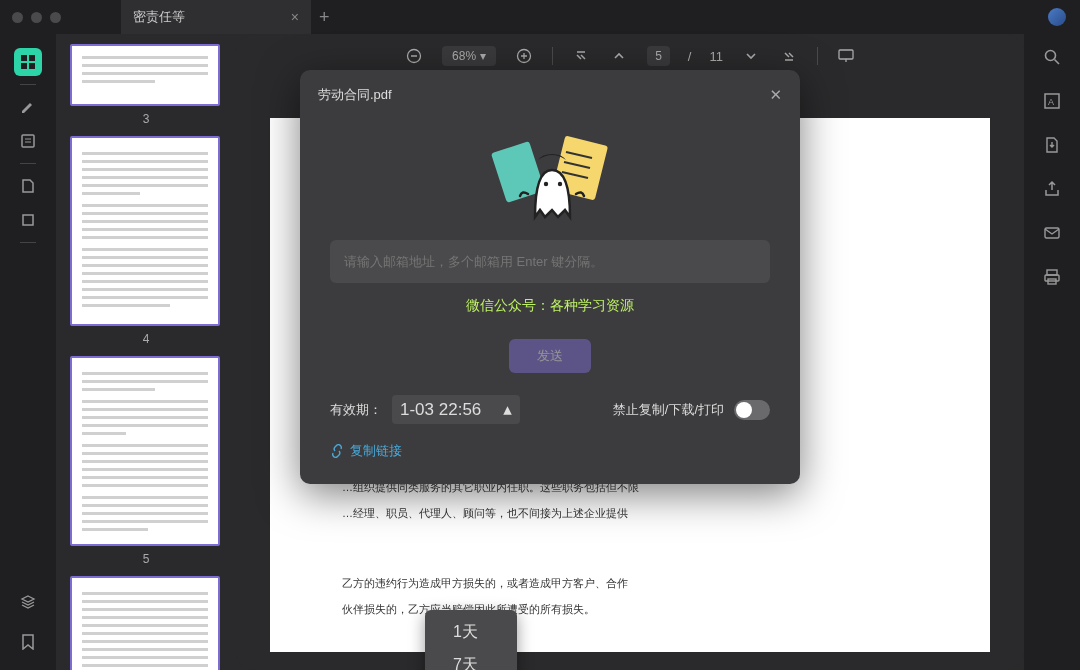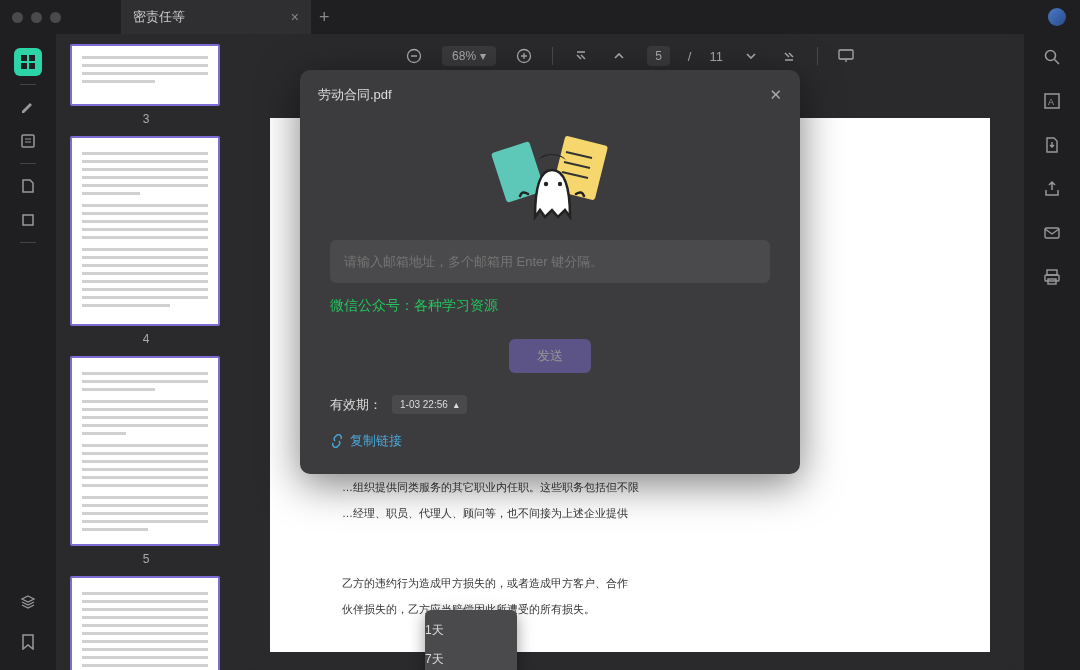--- a/index.html
+++ b/index.html
@@ -47,35 +47,35 @@
 .avatar { position: absolute; right: 14px; top: 8px; width: 18px; height: 18px; border-radius: 50%; background: linear-gradient(135deg,#4a7bc8,#2a4b88); }
 
 
 .modal { position: absolute; left: 300px; top: 70px; width: 500px; background: #3c3c3e; border-radius: 10px; box-shadow: 0 10px 40px rgba(0,0,0,0.5); padding: 0; z-index: 10; }
 .modal-head { padding: 16px 18px 0; display: flex; justify-content: space-between; align-items: center; }
 .modal-title { font-size: 13px; color: #ddd; }
 .modal-close { color: #aaa; font-size: 15px; cursor: pointer; }
 .modal-illus { height: 100px; display: flex; justify-content: center; align-items: flex-end; margin-top: 18px; margin-bottom: 18px; }
 .modal-body { padding: 0 30px 24px; }
 .input1 { width: 100%; background: #4a4a4c; border: none; border-radius: 6px; padding: 14px 14px; color: #999; font-size: 13px; margin-bottom: 4px; }
-.wechat { text-align: left; color: #22c55e; font-size: 14px; padding: 10px 0 10px; }
+.wechat { text-align: center; color: #bef264; font-size: 14px; padding: 10px 0 10px; }
 .textarea1 { width: 100%; height: 72px; background: #4a4a4c; border: none; border-radius: 6px; padding: 12px 14px; color: #999; font-size: 13px; resize: none; }
 .sendrow { display: flex; justify-content: center; margin-top: 14px; }
 .sendbtn { background: #7768c4; opacity: 0.55; color: #ddd; border: none; border-radius: 6px; padding: 8px 28px; font-size: 13px; }
 .optrow { display: flex; align-items: center; justify-content: space-between; margin-top: 22px; font-size: 13px; color: #ddd; }
 .optleft { display: flex; align-items: center; gap: 10px; }
-.expiry { background: #4a4a4c; padding: 4px 8px; border-radius: 4px; display: flex; align-items: center; gap: 6px; font-size: 10px; position: relative; }
+.expiry { background: #4a4a4c; padding: 4px 8px; border-radius: 4px; display: flex; align-items: center; gap: 22px; font-size: 17px; position: relative; }
 .toggle { width: 36px; height: 20px; background: #6a6a6c; border-radius: 10px; position: relative; }
 .toggle::after { content: ""; position: absolute; left: 2px; top: 2px; width: 16px; height: 16px; background: #fff; border-radius: 50%; }
 .copyrow { margin-top: 18px; }
 .copylink { color: #4aa8d8; font-size: 13px; display: flex; align-items: center; gap: 6px; }
 
 
 .dropdown { position: absolute; left: 425px; top: 610px; width: 92px; background: #4a4a4c; border-radius: 6px; padding: 6px 0; z-index: 20; box-shadow: 0 4px 16px rgba(0,0,0,0.4); }
-.dd-item { padding: 6px 0; font-size: 12px; color: #ddd; cursor: pointer; }
+.dd-item { padding: 6px 28px; font-size: 16px; color: #ddd; cursor: pointer; }
 
 
 .ghost-svg { width: 140px; height: 90px; }
 </style>
 </head>
 <body>
 
 <div class="titlebar">
   <div class="traffic">
     <span></span>
@@ -345,20 +345,24 @@
       <button class="sendbtn">发送</button>
     </div>
     <div class="optrow">
       <div class="optleft">
         <span>有效期：</span>
         <span class="expiry">
           <span>1-03 22:56</span>
           <span>▴</span>
         </span>
       </div>
+      <div style="display:flex;align-items:center;gap:10px">
+        <span>禁止复制/下载/打印</span>
+        <div class="toggle"></div>
+      </div>
     </div>
     <div class="copyrow">
       <span class="copylink">
         <svg width="14" height="14" viewBox="0 0 14 14">
             <path d="M5 7 a3 3 0 0 1 0-4 l2-2 a3 3 0 0 1 4 4 M9 7 a3 3 0 0 1 0 4 l-2 2 a3 3 0 0 1-4-4" fill="none" stroke="currentColor" stroke-width="1.4"></path>
           </svg>
         <span>复制链接</span>
       </span>
     </div>
   </div>

